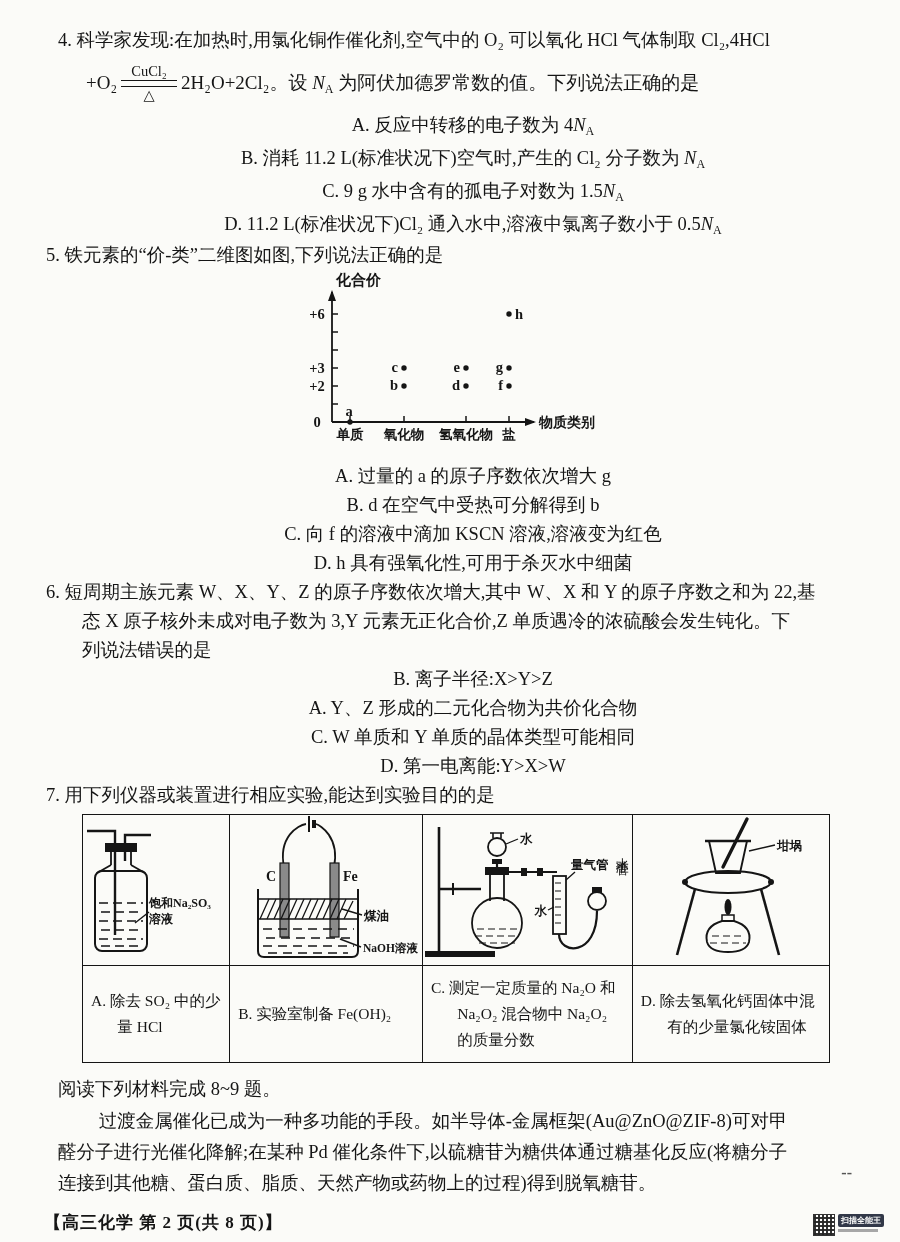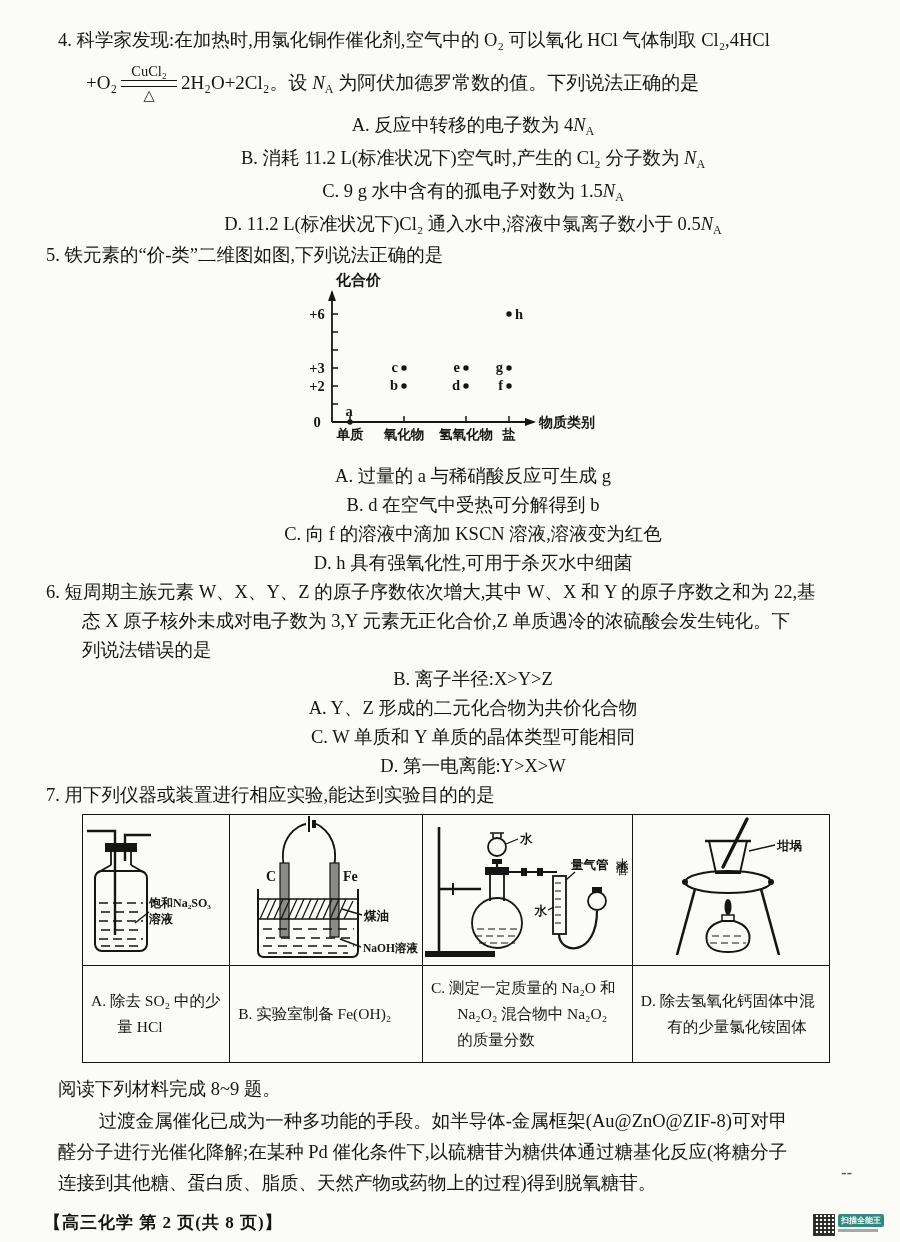--- a/index.html
+++ b/index.html
@@ -42,21 +42,21 @@
   .intro{margin-left:14px;}
 
   .footer{margin-top:12px;font-size:17px;font-weight:bold;letter-spacing:1px;}
   .artifact{position:absolute;right:48px;bottom:60px;color:#555;font-weight:bold;}
   .wm{position:absolute;right:16px;bottom:6px;display:flex;align-items:flex-start;gap:3px;opacity:.85;}
   .qr{width:20px;height:20px;background:
       repeating-linear-gradient(0deg,#111 0 2px,#fff 2px 4px),
       repeating-linear-gradient(90deg,#111 0 2px,#fff 2px 4px);
       background-blend-mode:multiply;border:1px solid #111;}
   .wmtxt{display:flex;flex-direction:column;}
-  .wmname{font-size:8px;font-weight:bold;background:#0f766e;color:#fff;padding:1px 3px;border-radius:2px;white-space:nowrap;}
+  .wmname{font-size:8px;font-weight:bold;background:#0f172a;color:#fff;padding:1px 3px;border-radius:2px;white-space:nowrap;}
   .wmsub{height:3px;width:40px;background:#999;margin-top:2px;}
 </style>
 </head>
 <body>
 
 <div class="page">
 
   <section>
     <div class="line qnum">4. 科学家发现:在加热时,用氯化铜作催化剂,空气中的 O₂ 可以氧化 HCl 气体制取 Cl₂,4HCl</div>
     <div class="eq-line">
@@ -113,21 +113,21 @@
           <circle cx="170" cy="96" r="2.7" fill="#151515"></circle>
           <text x="164" y="100" font-size="14.5" text-anchor="end" font-weight="bold">e</text>
           <circle cx="213" cy="114" r="2.7" fill="#151515"></circle>
           <text x="207" y="118" font-size="14.5" text-anchor="end" font-weight="bold">f</text>
           <circle cx="213" cy="96" r="2.7" fill="#151515"></circle>
           <text x="207" y="100" font-size="14.5" text-anchor="end" font-weight="bold">g</text>
           <circle cx="213" cy="42" r="2.7" fill="#151515"></circle>
           <text x="219" y="47" font-size="14.5" text-anchor="start" font-weight="bold">h</text>
         </svg>
     </div>
-    <div class="line opt">A. 过量的 a 与稀硝酸反应可生成 g</div>
+    <div class="line opt">A. 过量的 a 的原子序数依次增大 g</div>
     <div class="line opt">B. d 在空气中受热可分解得到 b</div>
     <div class="line opt">C. 向 f 的溶液中滴加 KSCN 溶液,溶液变为红色</div>
     <div class="line opt">D. h 具有强氧化性,可用于杀灭水中细菌</div>
   </section>
 
   <section class="tight">
     <div class="line qnum2">6. 短周期主族元素 W、X、Y、Z 的原子序数依次增大,其中 W、X 和 Y 的原子序数之和为 22,基</div>
     <div class="line cont">态 X 原子核外未成对电子数为 3,Y 元素无正化合价,Z 单质遇冷的浓硫酸会发生钝化。下</div>
     <div class="line cont">列说法错误的是</div>
     <div class="line opt">B. 离子半径:X&gt;Y&gt;Z</div>

